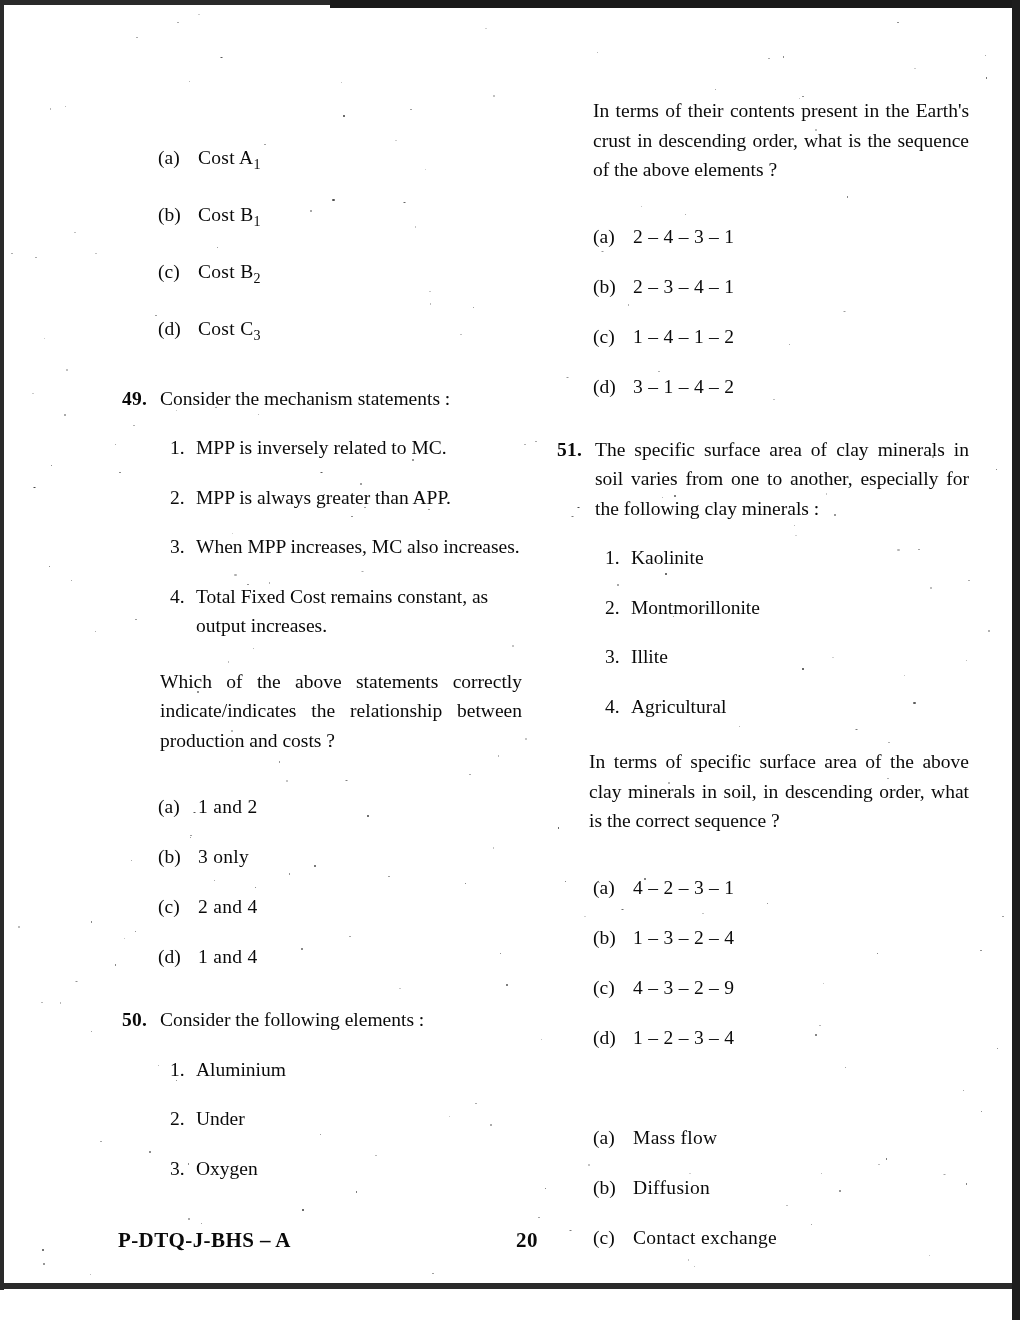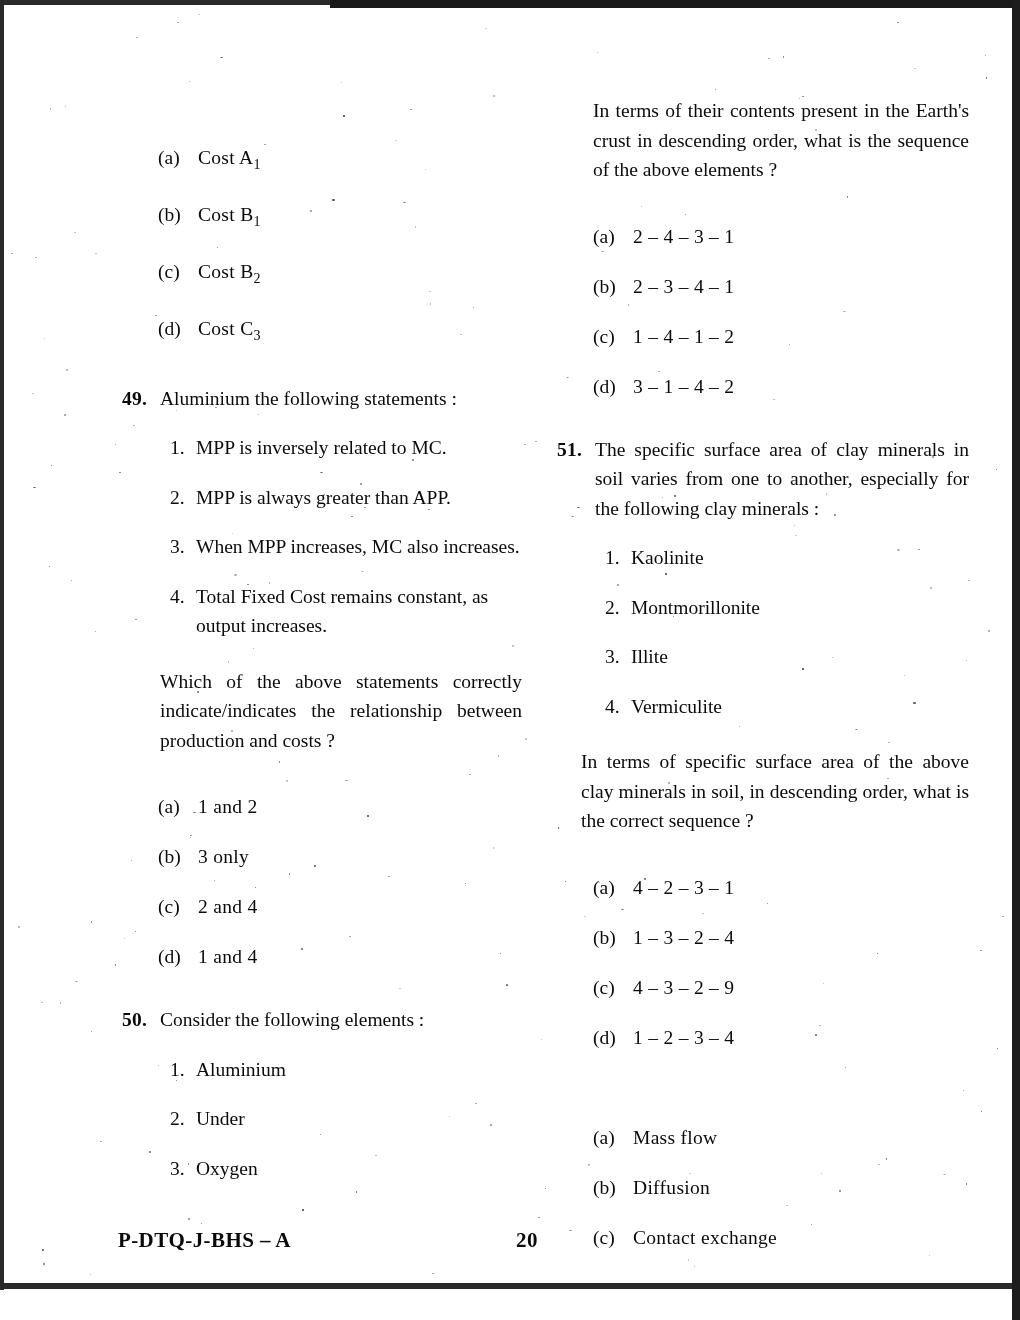--- a/index.html
+++ b/index.html
@@ -144,21 +144,21 @@
       </div>
       <div class="opt">
         <span class="opt-letter">(d)</span>
         <span class="opt-text"><span>Cost C</span><sub>3</sub></span>
       </div>
 
       <div class="gap-lg"></div>
 
       <div class="q">
         <div class="q-num">49.</div>
-        <div class="q-text nojust">Aluminium the following statements :</div>
+        <div class="q-text nojust">Consider the mechanism statements :</div>
       </div>
       <div class="item">
         <span class="item-num">1.</span>
         <span class="item-text">MPP is inversely related to MC.</span>
       </div>
       <div class="item">
         <span class="item-num">2.</span>
         <span class="item-text">MPP is always greater than APP.</span>
       </div>
       <div class="item">
@@ -244,24 +244,24 @@
       <div class="item">
         <span class="item-num">2.</span>
         <span class="item-text">Montmorillonite</span>
       </div>
       <div class="item">
         <span class="item-num">3.</span>
         <span class="item-text">Illite</span>
       </div>
       <div class="item">
         <span class="item-num">4.</span>
-        <span class="item-text">Vermiculite</span>
+        <span class="item-text">Agricultural</span>
       </div>
       <div class="gap-md"></div>
-      <div class="para" style="margin-left:24px;">In terms of specific surface area of the above clay minerals in soil, in descending order, what is the correct sequence ?</div>
+      <div class="para" style="margin-left:32px;">In terms of specific surface area of the above clay minerals in soil, in descending order, what is the correct sequence ?</div>
       <div class="gap-sm"></div>
       <div class="opt">
         <span class="opt-letter">(a)</span>
         <span class="opt-text">4 – 2 – 3 – 1</span>
       </div>
       <div class="opt">
         <span class="opt-letter">(b)</span>
         <span class="opt-text">1 – 3 – 2 – 4</span>
       </div>
       <div class="opt">

